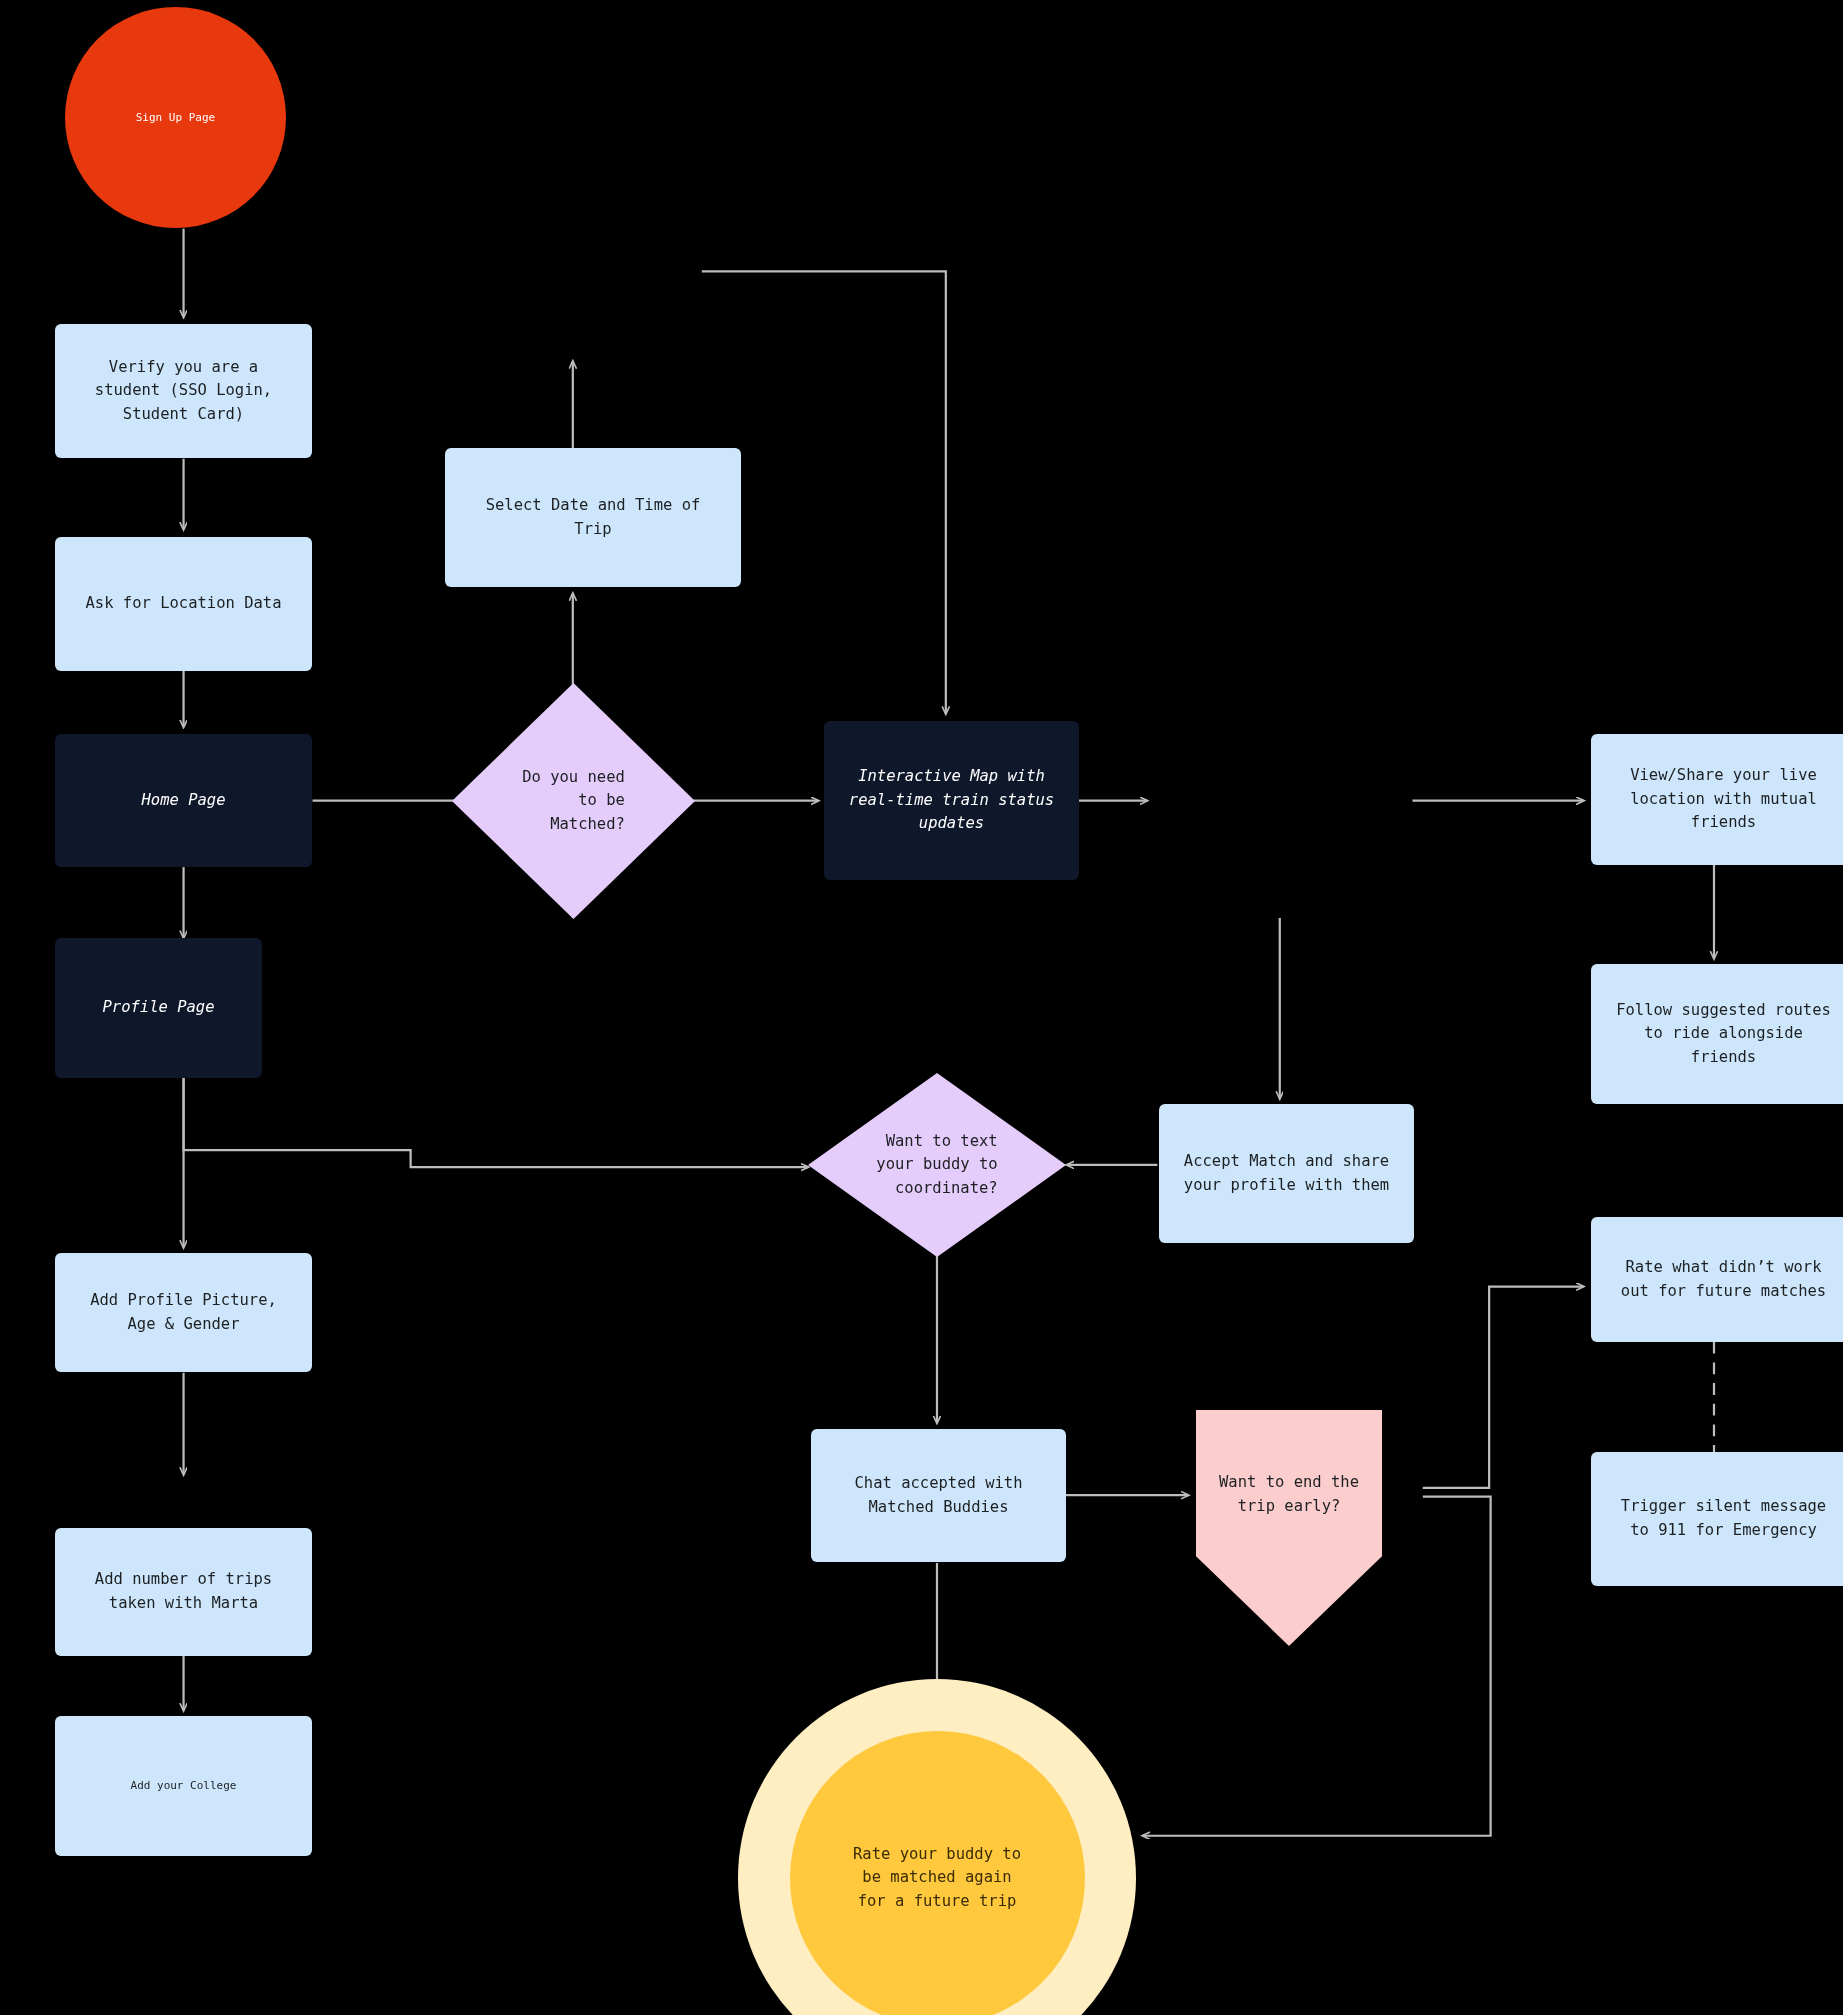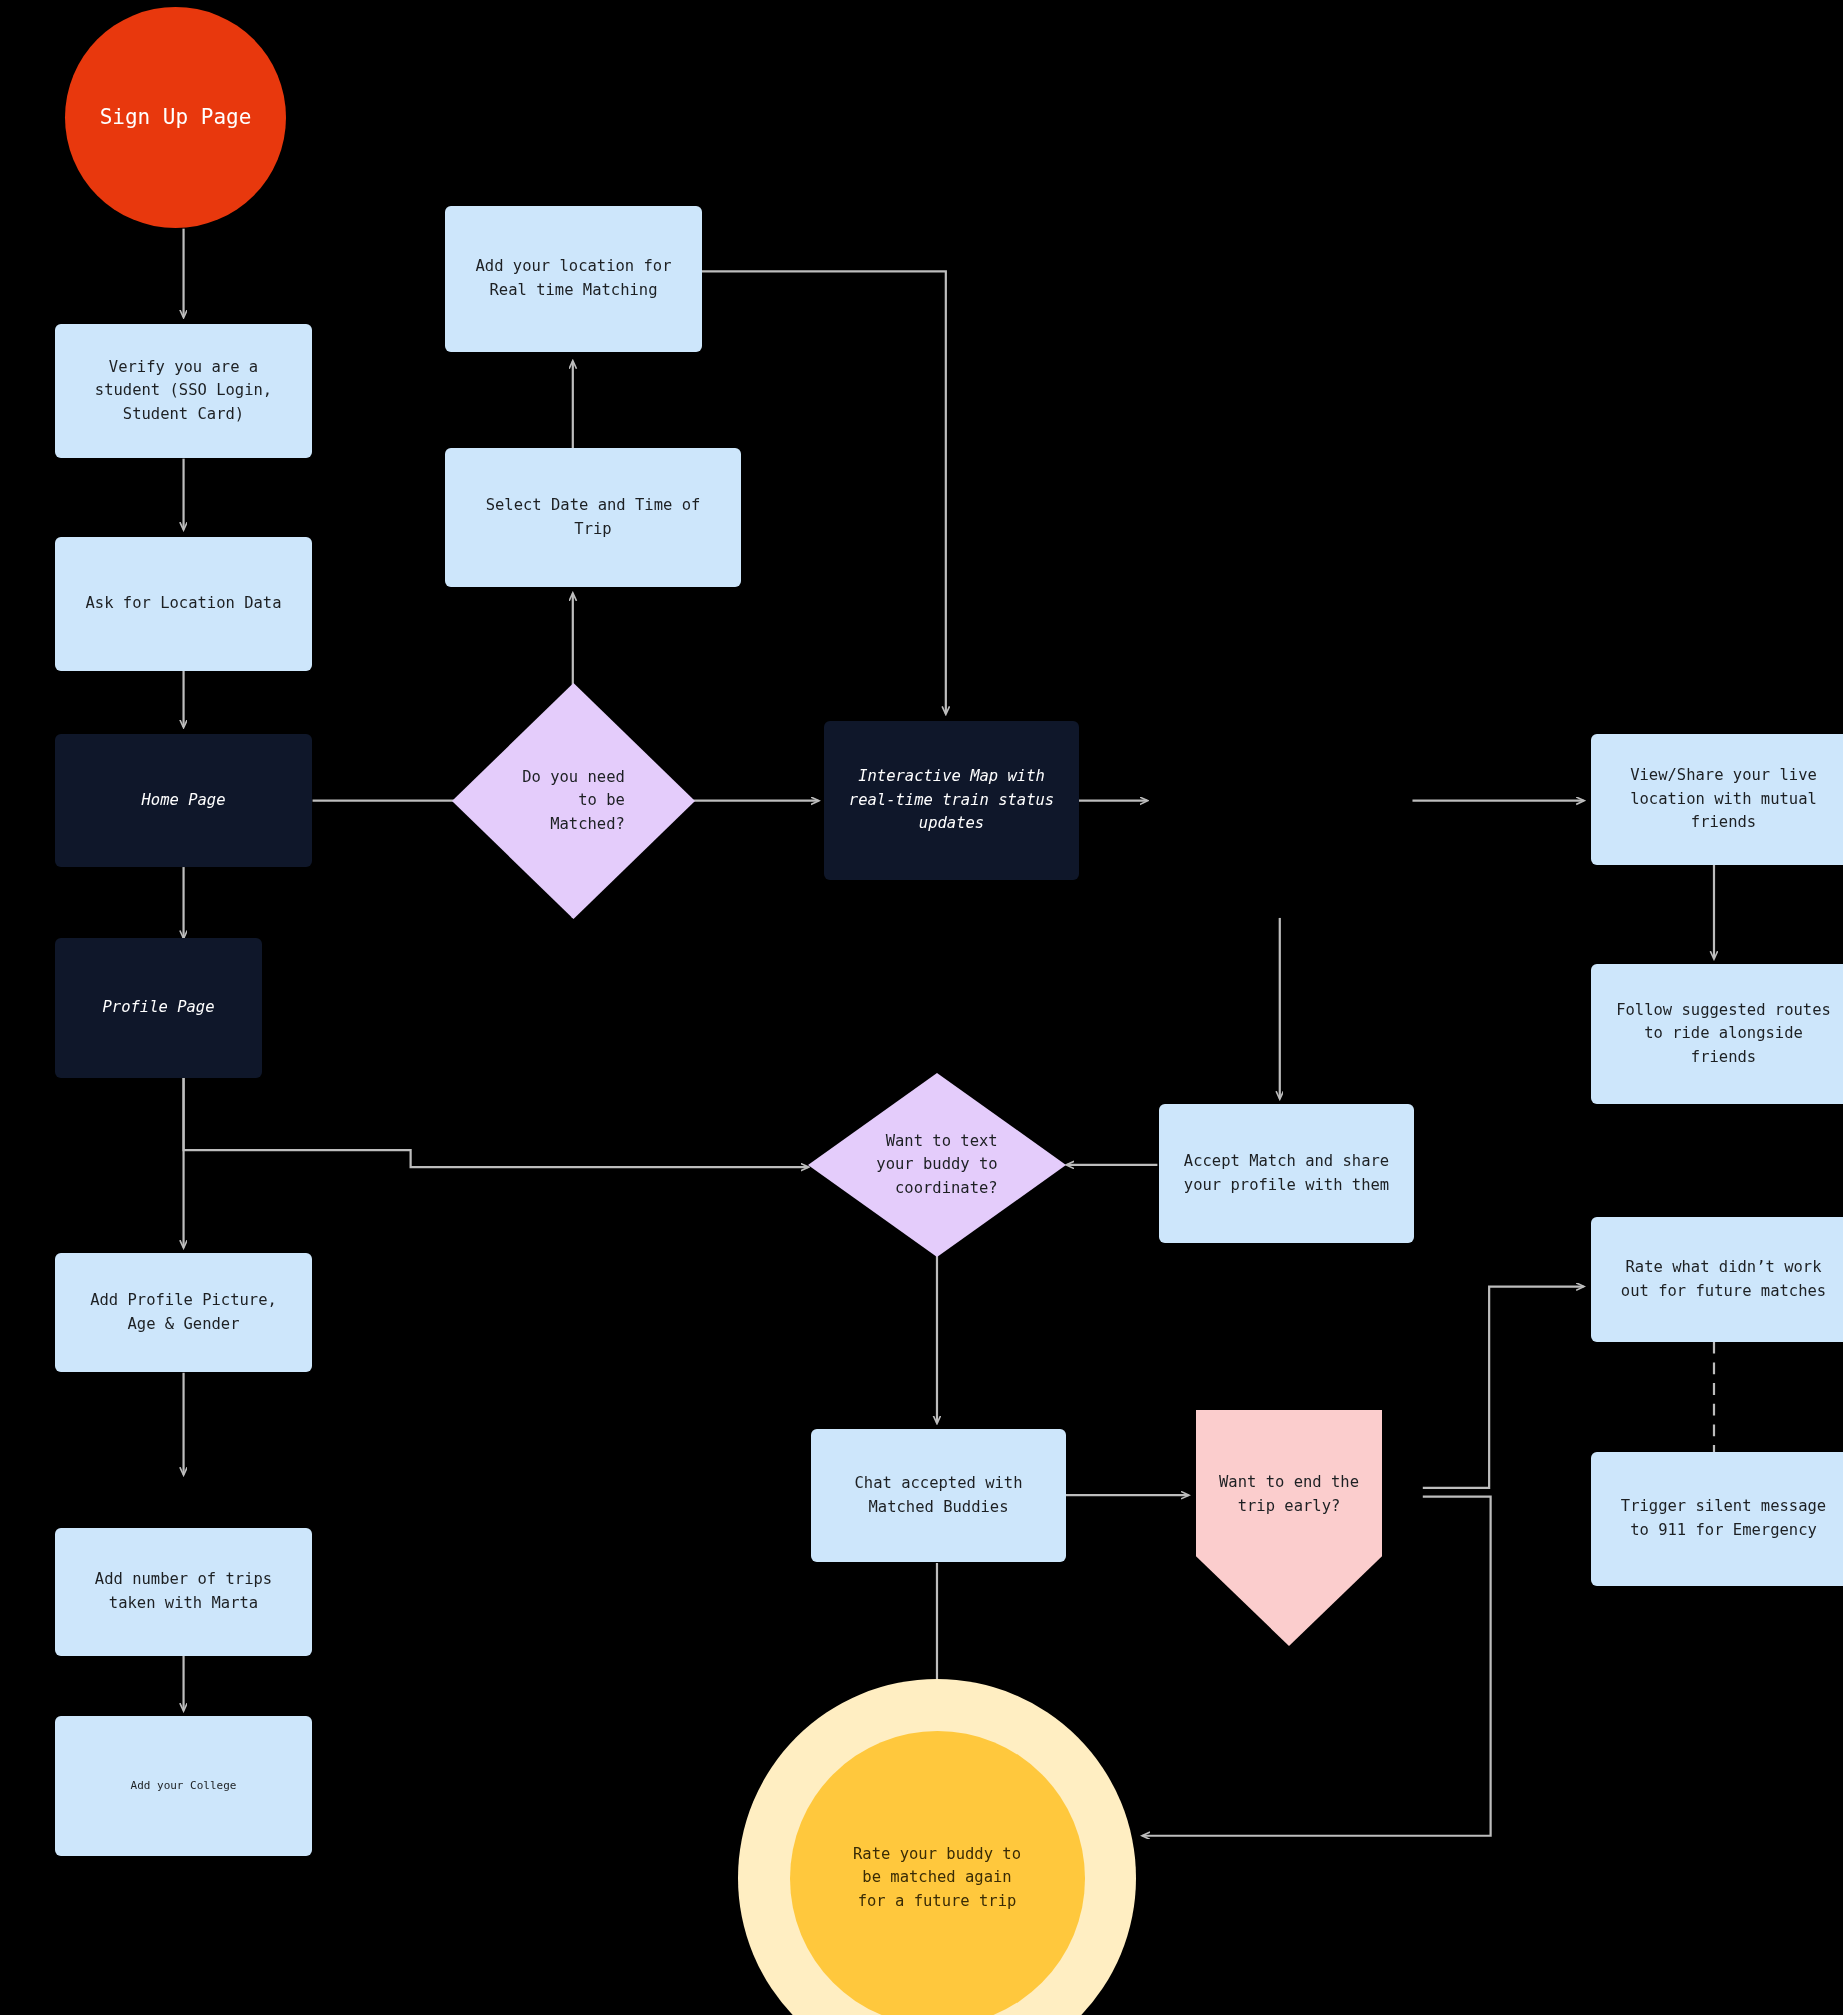--- a/index.html
+++ b/index.html
@@ -86,21 +86,21 @@
       <path d="M1930,2018 L2020,2018 L2020,1745 L2148,1745"></path>
 
       <path d="M1930,2030 L2022,2030 L2022,2490 L1550,2490"></path>
     </g>
     <g fill="none" stroke="#bdbdbd" stroke-width="3" stroke-dasharray="16 12" marker-end="url(#ah)">
 
       <path d="M2325,1820 L2325,1990"></path>
     </g>
   </svg>
 
-  <div class="node circle start-circle" style="left:65px;top:7.4px;width:221px;height:221px;font-size:21px;text-align:center;">
+  <div class="node circle start-circle" style="left:65px;top:7.4px;width:221px;height:221px;font-size:11px;text-align:center;">
     <span class="txt">Sign Up Page</span>
   </div>
 
   <div class="node rect lightblue" style="left:55px;top:324px;width:257px;height:134px;font-size:15.5px;padding:4.4px 10.3px;">
     <span class="txt">Verify you are a
 student (SSO Login,
 Student Card)</span>
   </div>
 
   <div class="node rect lightblue" style="left:55px;top:537px;width:257px;height:134px;font-size:15.5px;padding:4.4px 7.4px;">
@@ -122,24 +122,20 @@
 
   <div class="node rect lightblue" style="left:55px;top:1480px;width:257px;height:128px;font-size:15.5px;padding:4.4px 7.4px;margin-top:48px;">
     <span class="txt">Add number of trips
 taken with Marta</span>
   </div>
 
   <div class="node rect lightblue" style="left:55px;top:1716px;width:257px;height:140px;font-size:11px;">
     <span class="txt">Add your College</span>
   </div>
 
-  <div class="node rect lightblue" style="left:445px;top:206px;width:257px;height:146px;font-size:15.5px;padding:4.4px 7.4px;">
-    <span class="txt">Add your location for
-Real time Matching</span>
-  </div>
 
   <div class="node rect lightblue" style="left:445px;top:448px;width:296px;height:139px;font-size:15.5px;padding:4.4px 5.9px;">
     <span class="txt">Select Date and Time of
 Trip</span>
   </div>
 
   <div class="diamond-wrap" style="left:452px;top:683px;width:243px;height:236px;">
     <div class="diamond-shape"></div>
     <div class="diamond-label" style="font-size:15.5px;">
       <span class="txt">Do you need

